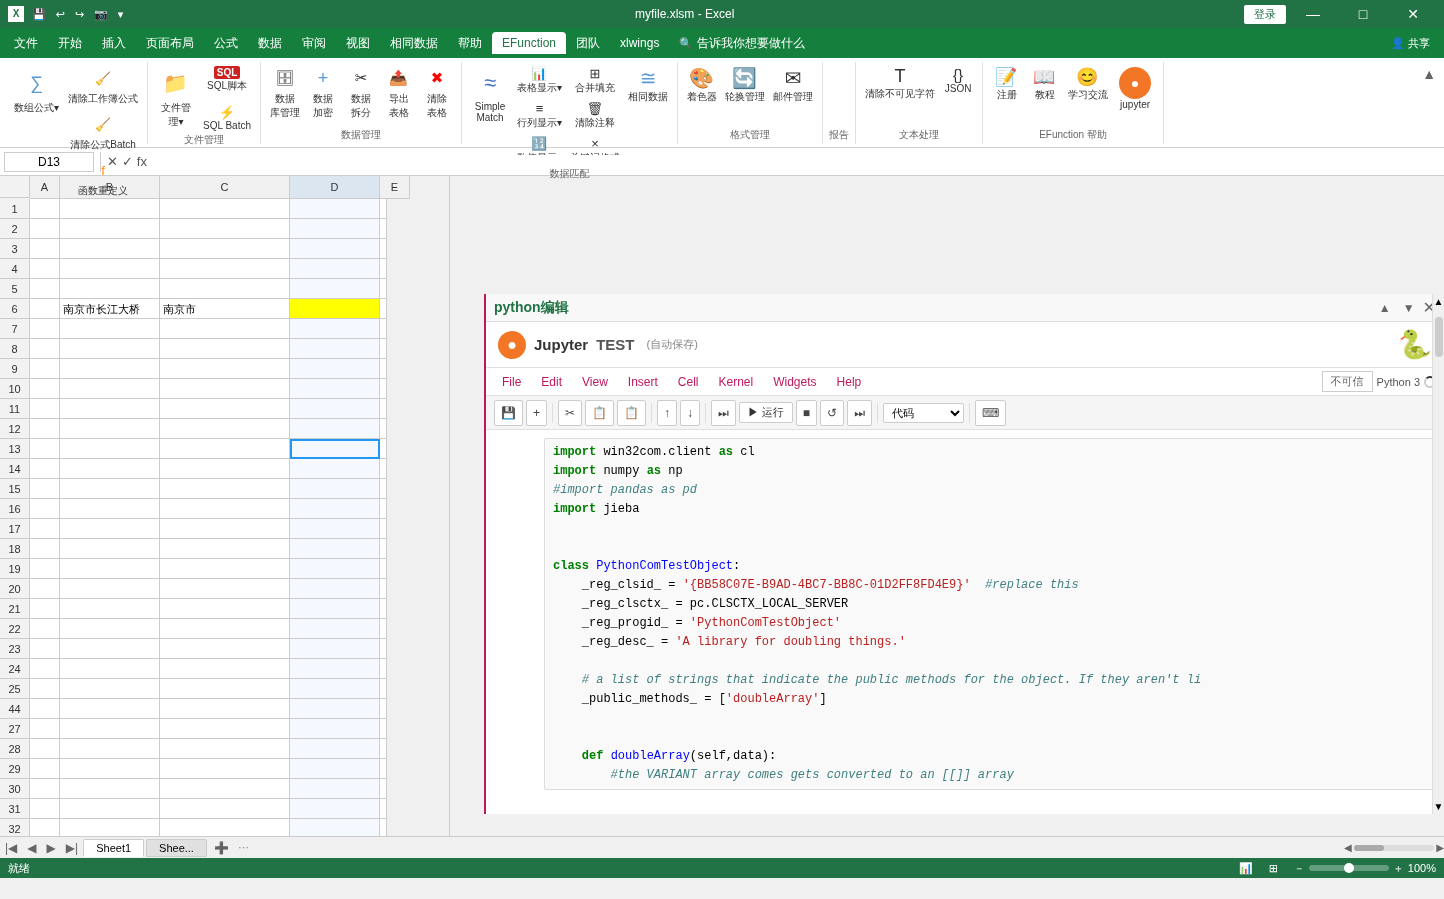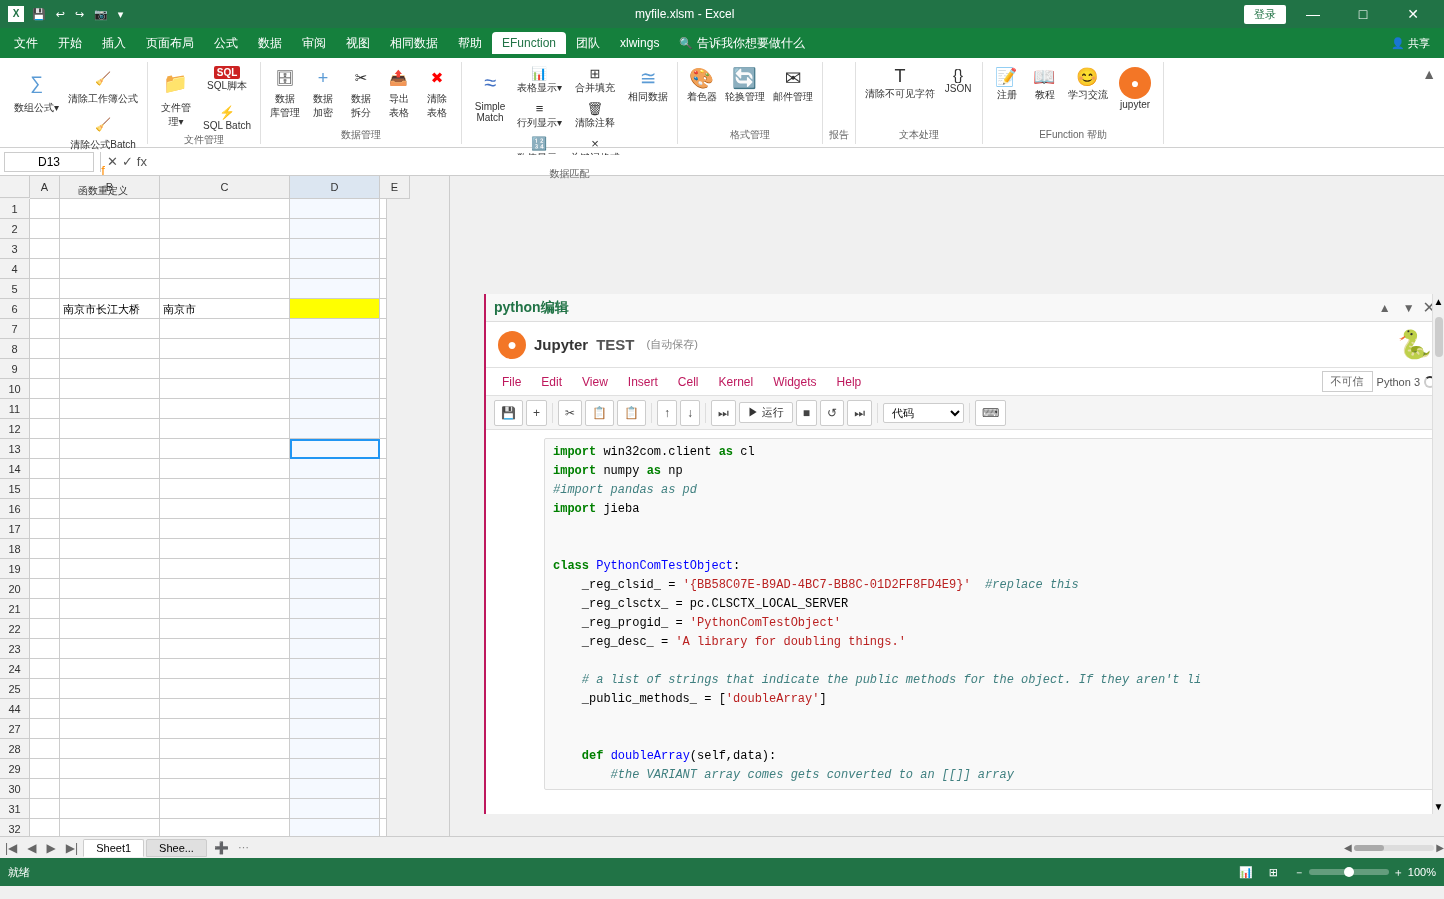--- a/index.html
+++ b/index.html
@@ -262,21 +262,21 @@
     .kw { color: #008000; font-weight: bold; }
     .cm { color: #408080; font-style: italic; }
     .st { color: #BA2121; }
     .cls { color: #0000FF; }
     .fn { color: #0000FF; }
     
     
     .status-bar {
       background: #217346;
       color: white;
-      height: 28px;
+      height: 20px;
       display: flex;
       align-items: center;
       justify-content: space-between;
       padding: 0 8px;
       font-size: 11px;
     }
     .status-right { display: flex; align-items: center; gap: 16px; }
     .zoom-controls { display: flex; align-items: center; gap: 4px; }
     
     

